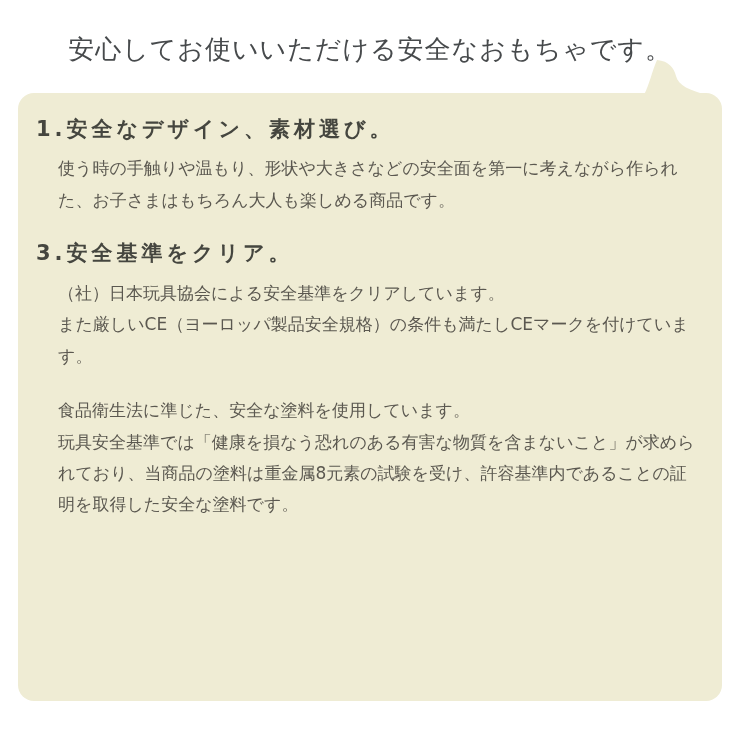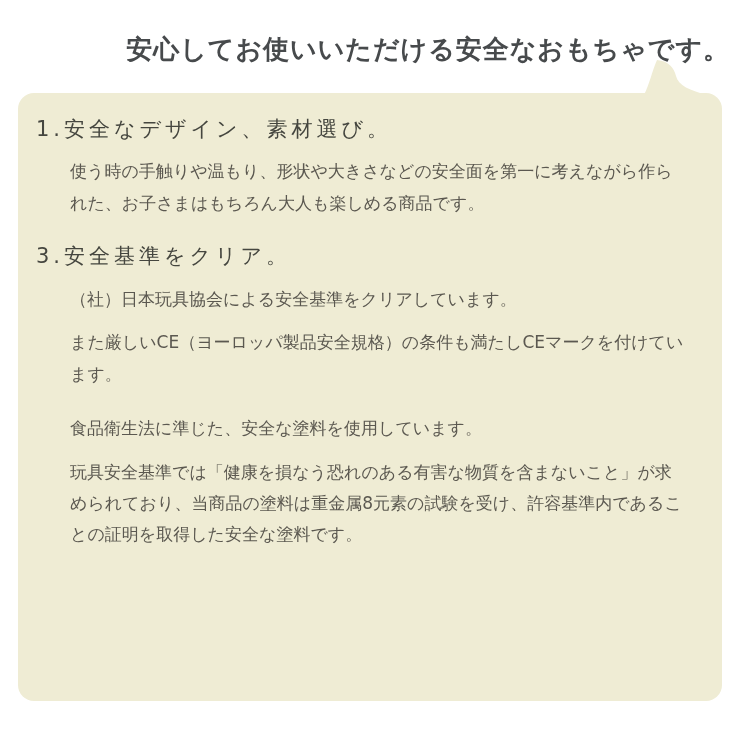--- a/index.html
+++ b/index.html
@@ -11,23 +11,23 @@
   }
   *{box-sizing:border-box;}
   html,body{margin:0;padding:0;}
   body{
     width:740px;height:740px;overflow:hidden;
     background:var(--page-bg);
     font-family:"DejaVu Sans",sans-serif;
   }
   .page-title{
     margin:32px 10px 0;
-    text-align:right;
+    text-align:center;
     font-size:26px;
-    font-weight:bold;
+    font-weight:normal;
     letter-spacing:1px;
     color:var(--title-color);
     line-height:1.35;
   }
   .panel-wrap{
     position:relative;
     margin:26px 18px 0;
   }
   .bubble-tail{
     position:absolute;
@@ -41,27 +41,27 @@
     position:relative;
     background:var(--panel-bg);
     border-radius:16px;
     padding:22px 26px 24px 18px;
     min-height:608px;
   }
   .sec + .sec{margin-top:23px;}
   .sec-heading{
     margin:0 0 9px;
     font-size:21px;
-    font-weight:normal;
+    font-weight:bold;
     letter-spacing:4px;
     color:var(--heading-color);
     line-height:1.4;
   }
   .sec-body p{
-    margin:12px;
+    margin:0;
     padding-left:22px;
     font-size:17px;
     line-height:1.85;
     color:var(--body-color);
   }
 </style>
 </head>
 <body>
 
 <h1 class="page-title">安心してお使いいただける安全なおもちゃです。</h1>

